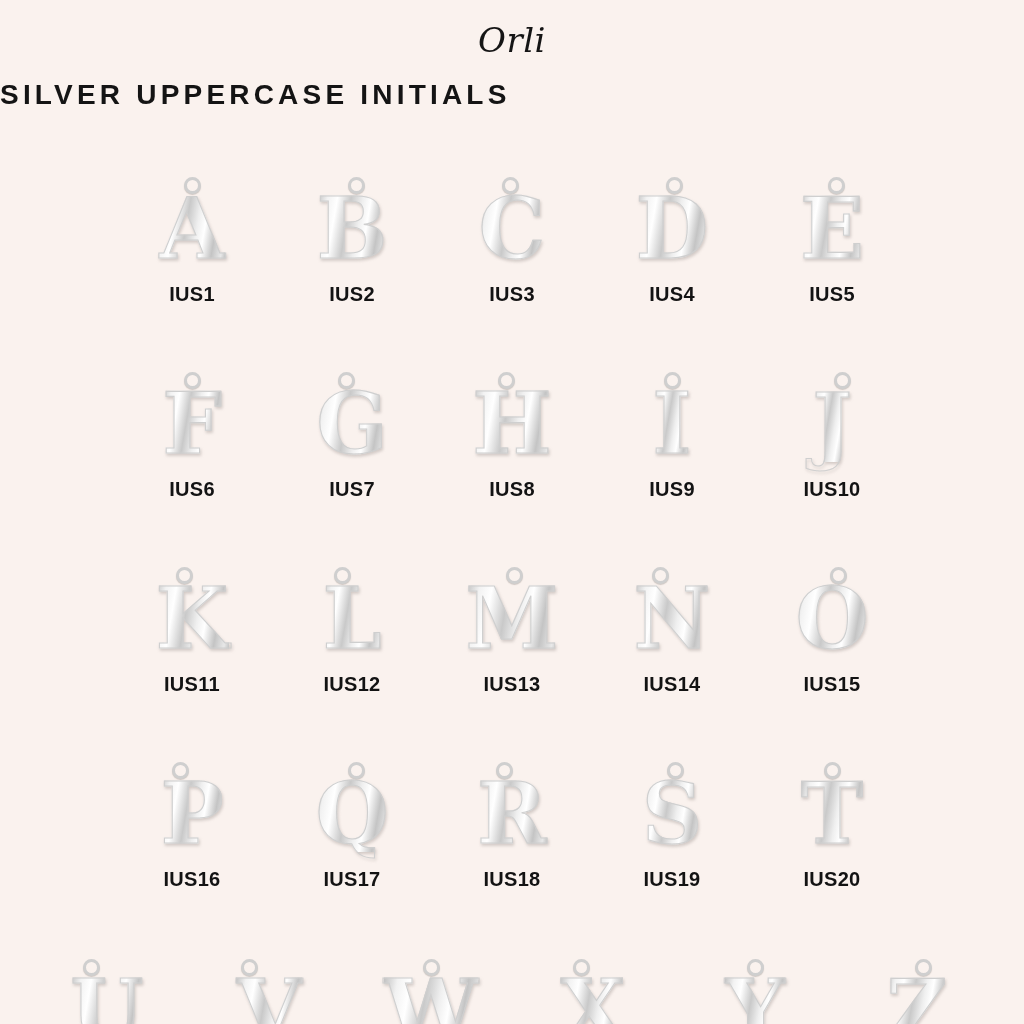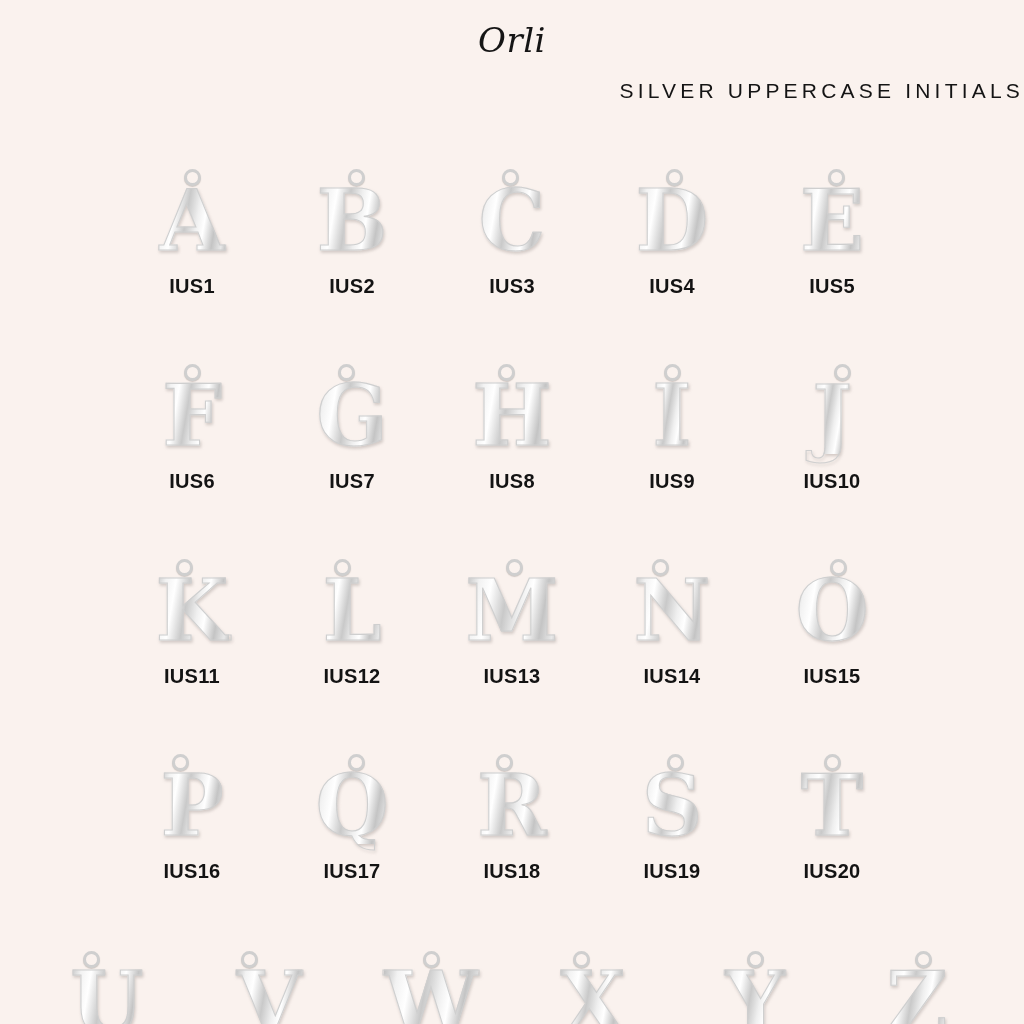--- a/index.html
+++ b/index.html
@@ -28,24 +28,24 @@
     font-family: "DejaVu Serif", serif;
     font-style: italic;
     font-size: 34px;
     color: #151515;
     letter-spacing: 0.5px;
     padding-top: 20px;
     line-height: 1.2;
   }
 
   .subtitle {
-    text-align: right;
+    text-align: left;
     font-family: "Liberation Sans", sans-serif;
-    font-weight: normal;
-    font-size: 21px;
+    font-weight: bold;
+    font-size: 28px;
     letter-spacing: 4.2px;
     color: #141414;
     margin-top: 18px;
   }
 
   .grid {
     margin-top: 34px;
     padding: 0 26px;
   }
 

